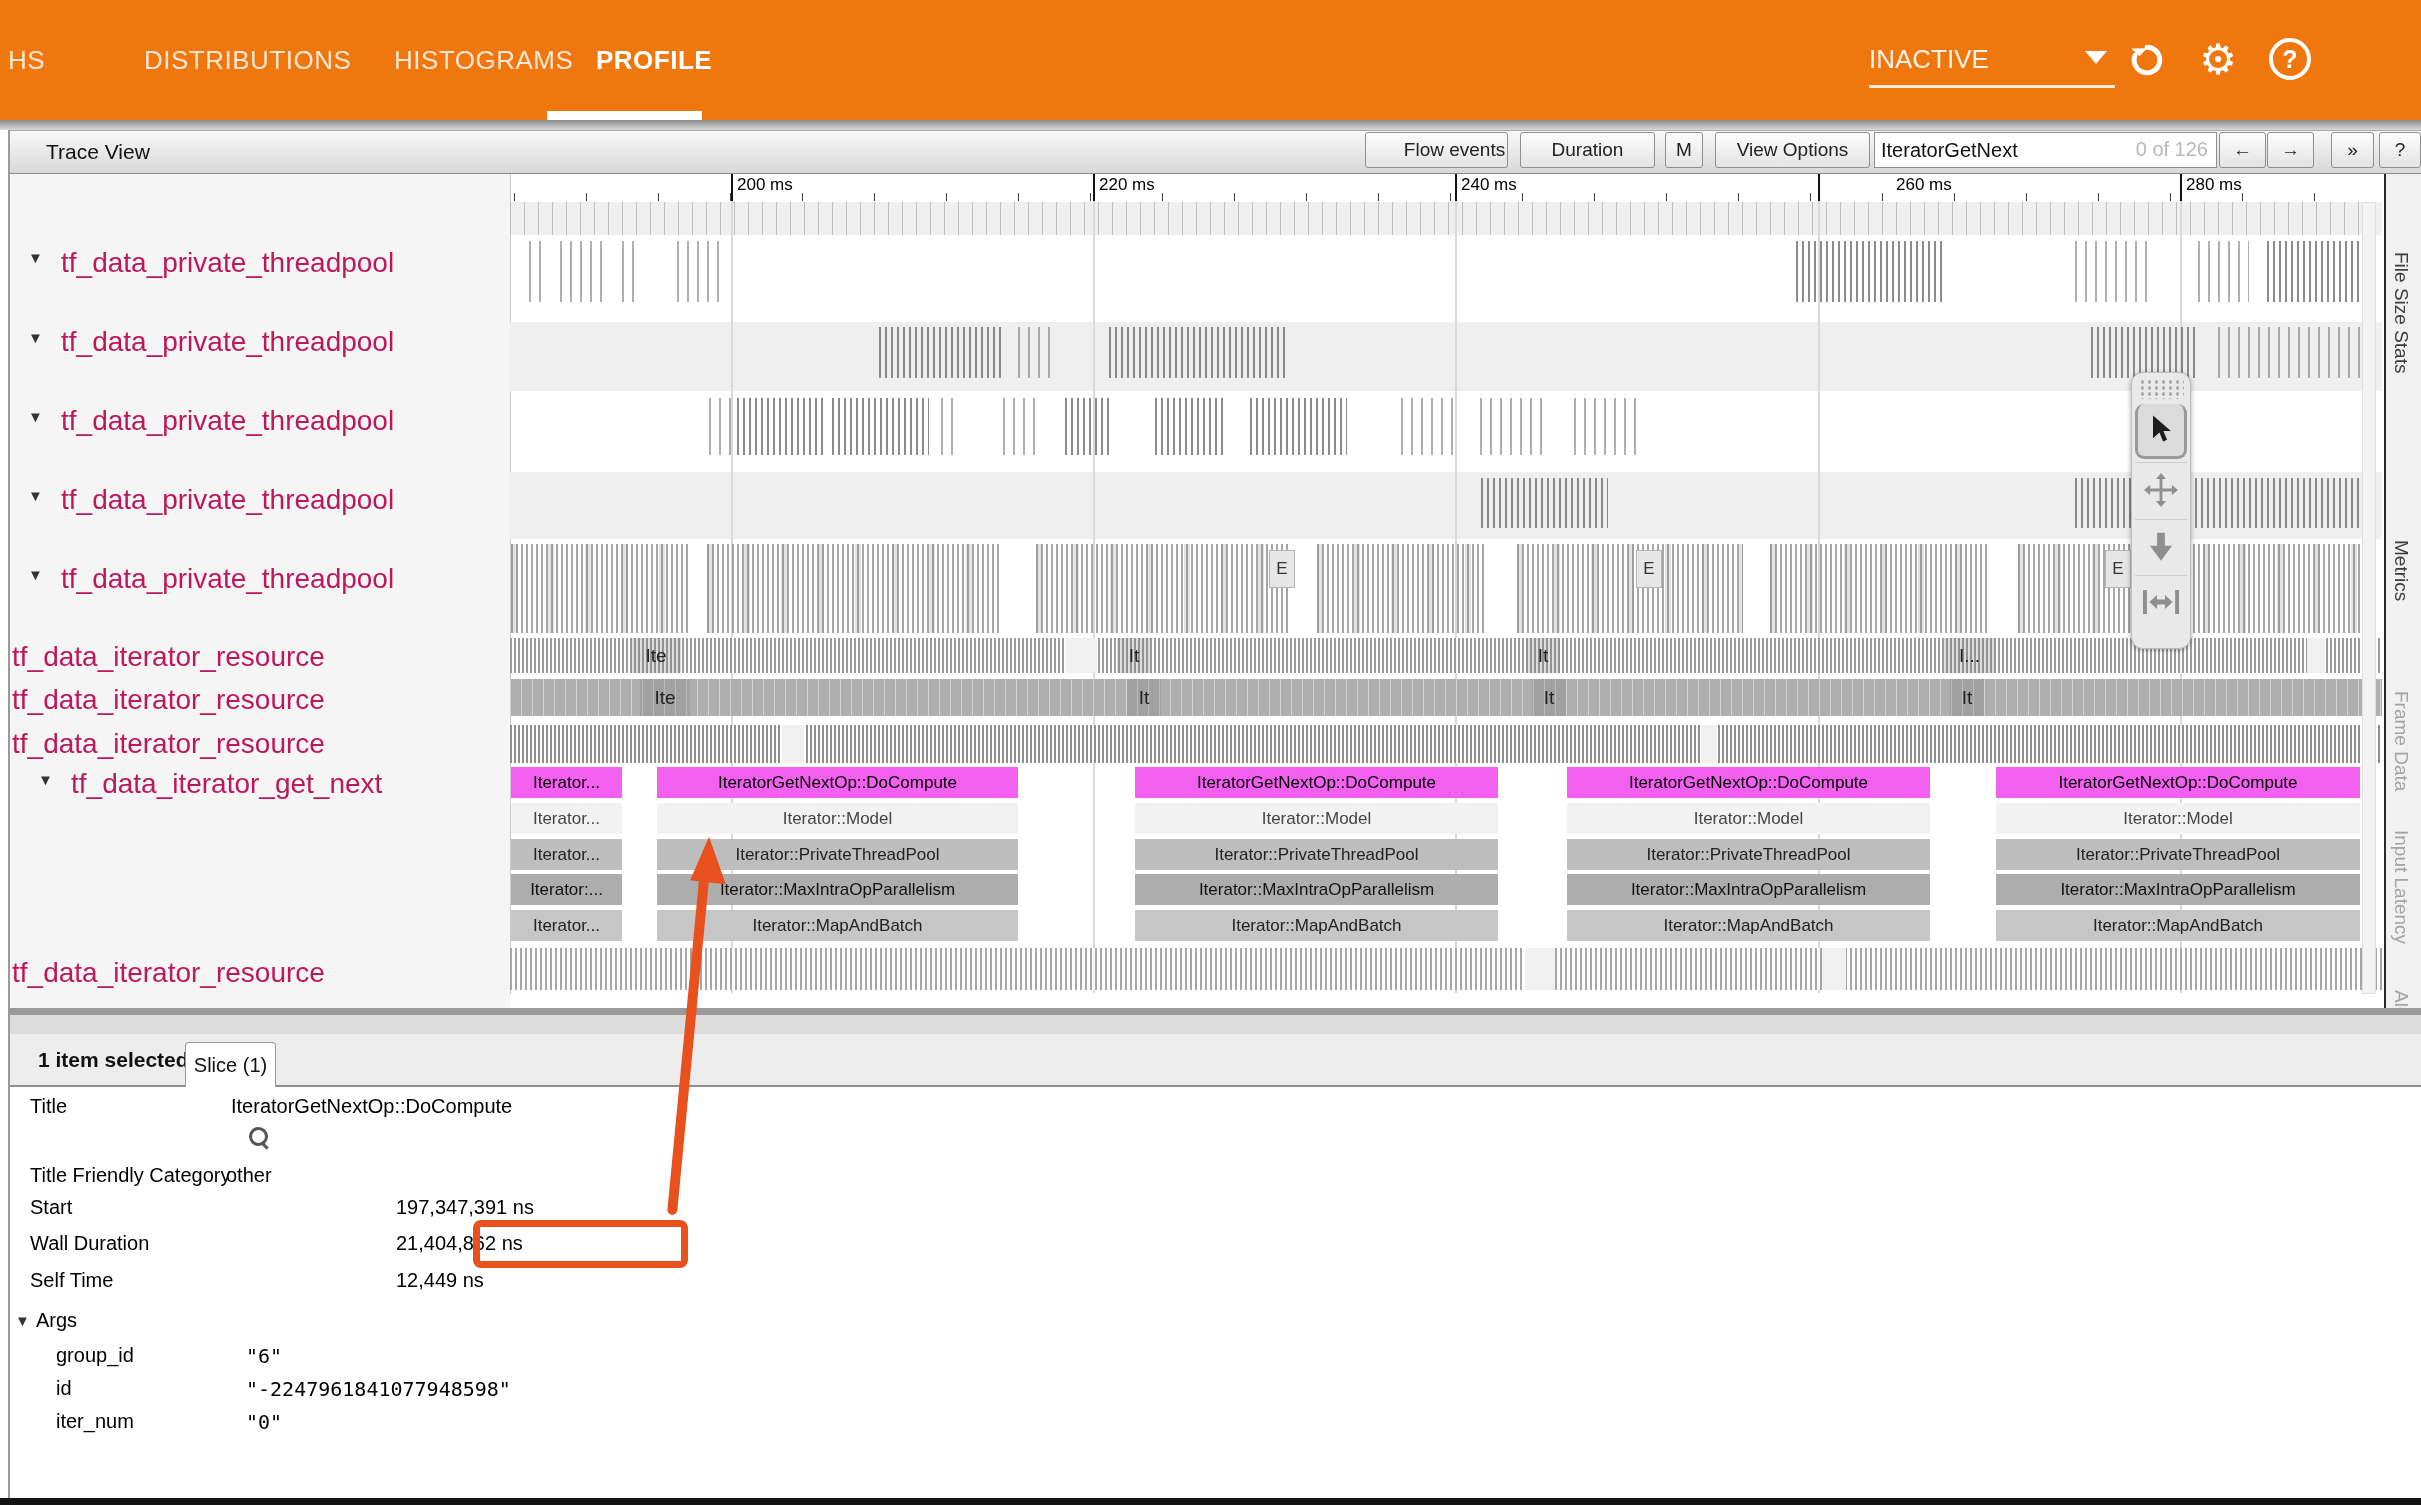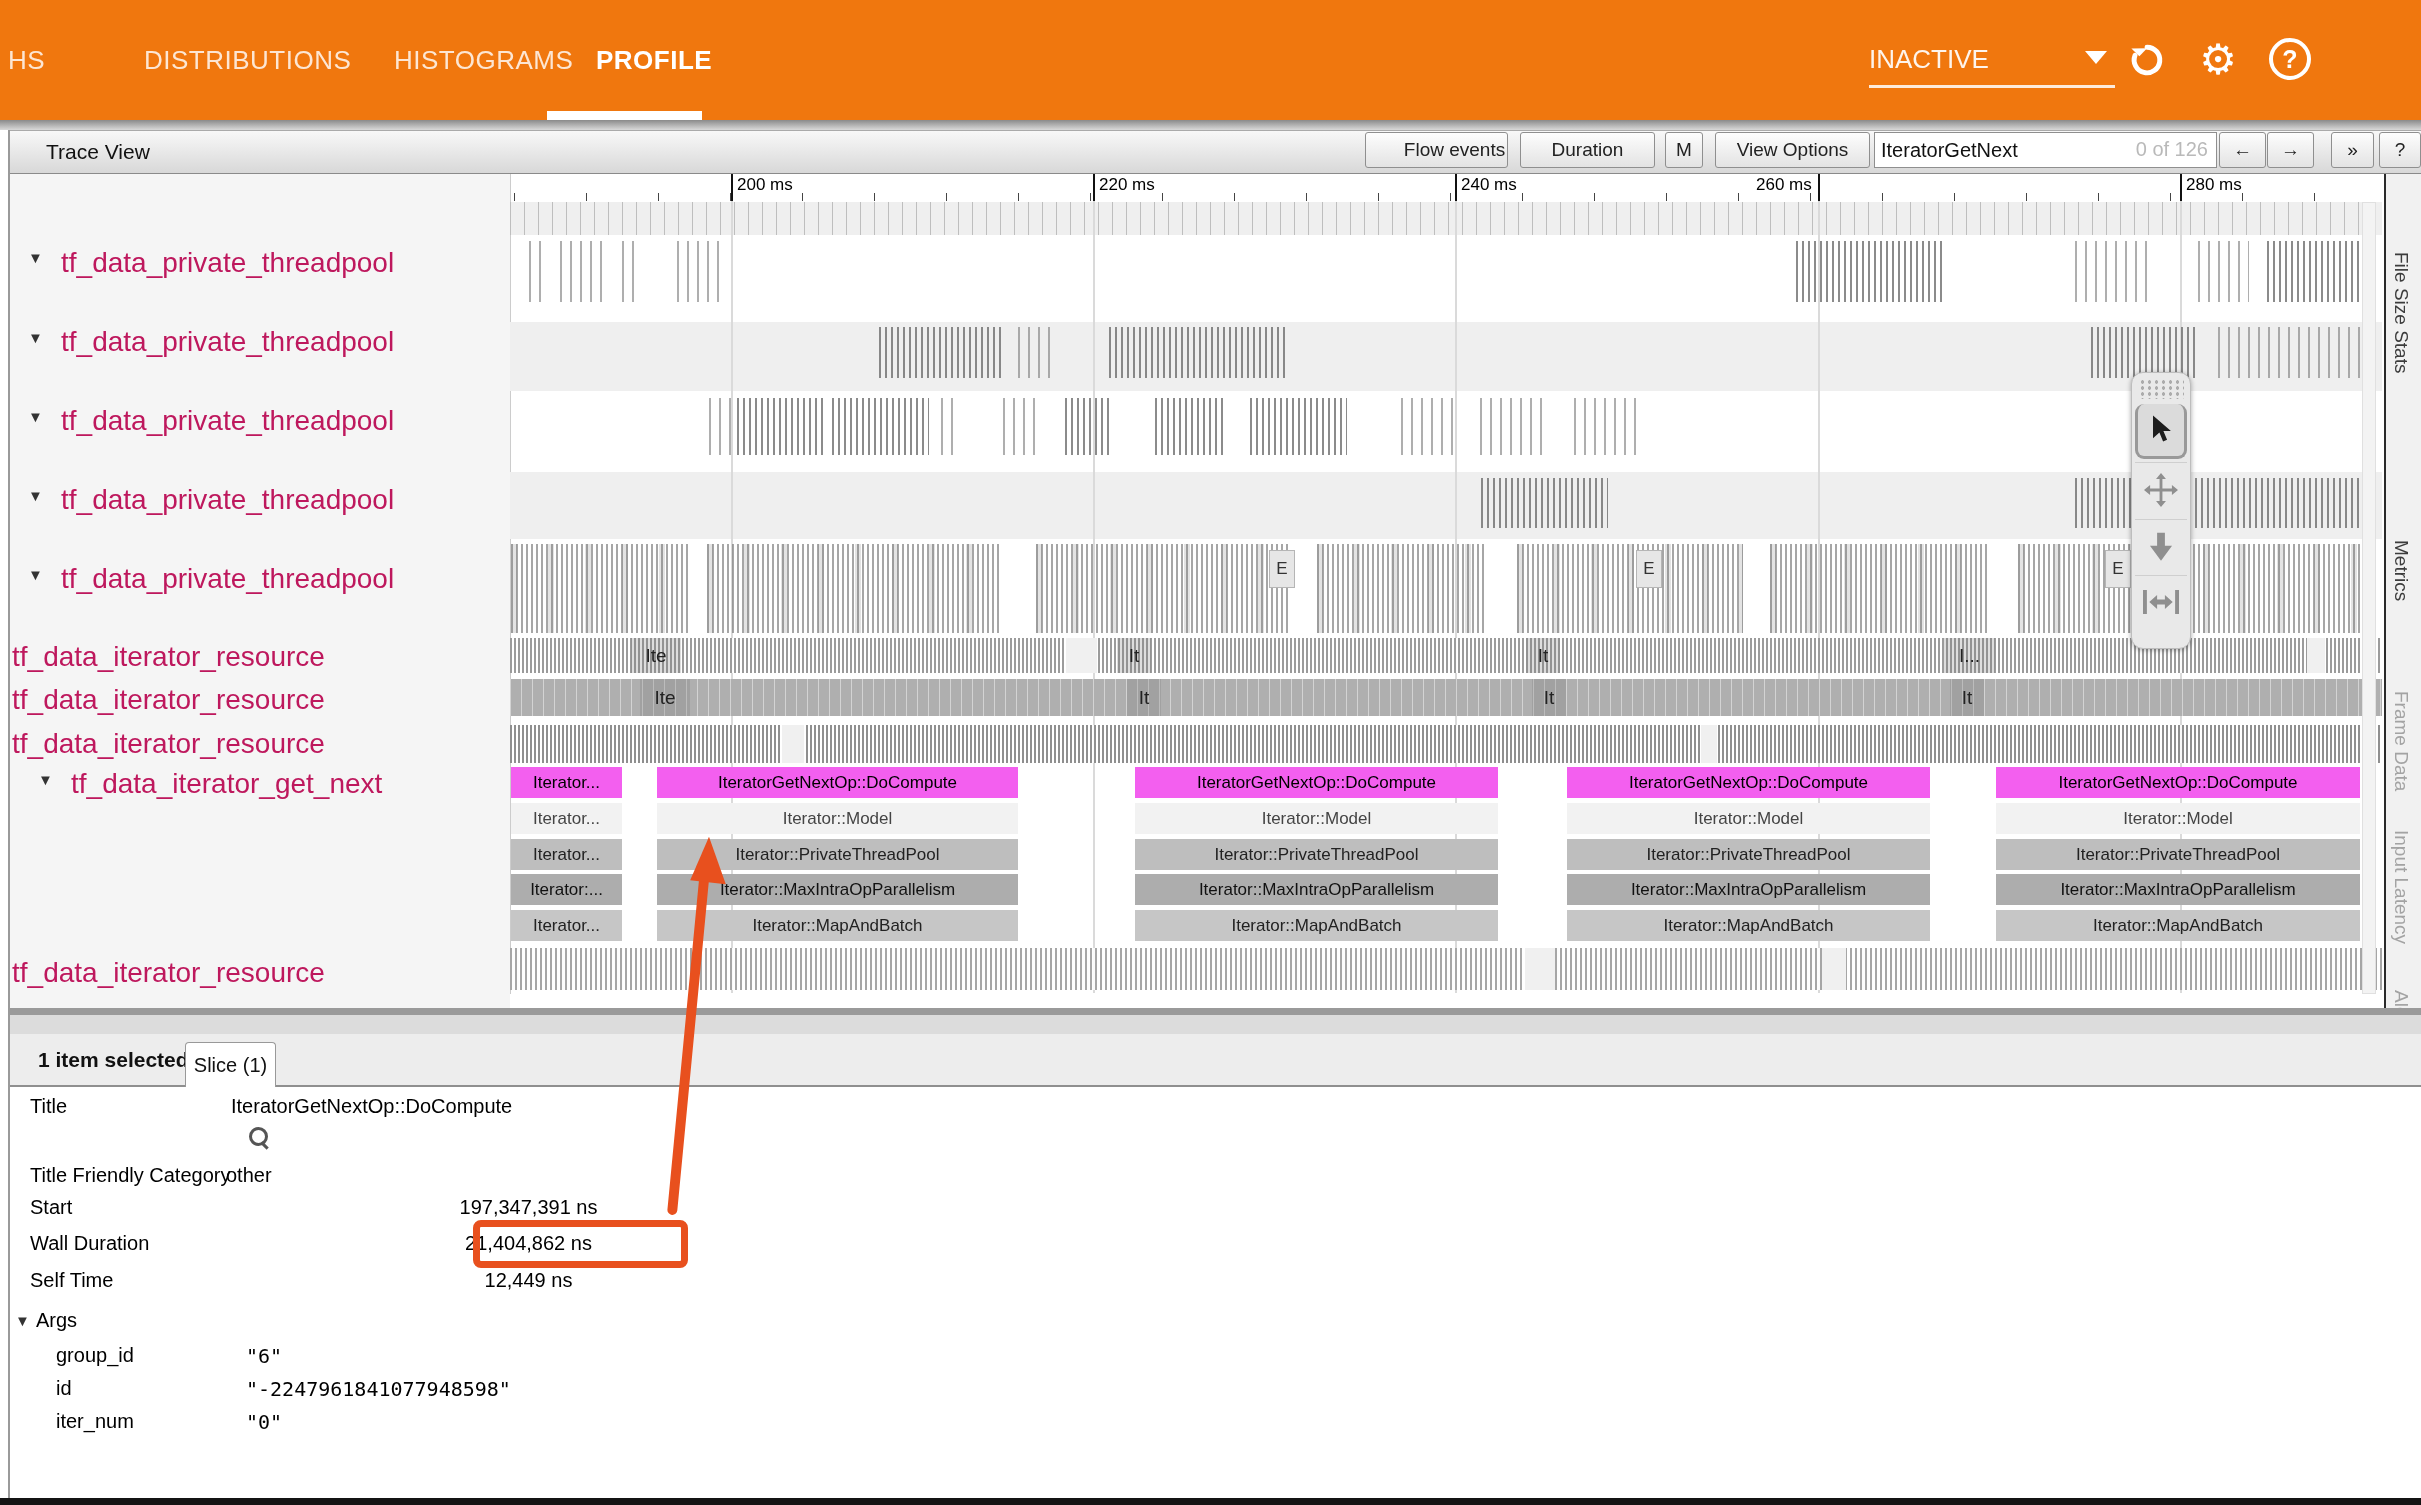--- a/index.html
+++ b/index.html
@@ -104,21 +104,21 @@
   .vscroll{left:2362px;top:202px;width:14px;height:792px;background:#f3f3f3;border:1px solid #e0e0e0;box-sizing:border-box;}
 
   
   .divider{left:10px;top:1008px;width:2412px;height:26px;background:#DCDCDC;border-top:7px solid #9a9a9a;box-sizing:border-box;}
   .dhead{left:10px;top:1034px;width:2412px;height:53px;background:#EDEDED;border-bottom:2px solid #8f8f8f;box-sizing:border-box;}
   .dstatus{left:38px;top:1048px;font-size:21px;font-weight:bold;color:#111;}
   .dtab{left:185px;top:1042px;width:91px;height:45px;background:#fff;border:1px solid #999;border-bottom:none;
       border-radius:4px 4px 0 0;font-size:20px;text-align:center;line-height:45px;color:#111;cursor:pointer;box-sizing:border-box;}
   .drow-label{font-size:20px;color:#000;white-space:nowrap;}
   .drow-value{font-size:20px;color:#000;white-space:nowrap;}
-  .num{width:265px;text-align:center;}
+  .num{width:265px;text-align:left;}
   .mono{font-family:"DejaVu Sans Mono","Liberation Mono",monospace;font-size:20px;}
   .wallbox{left:473px;top:1220px;width:215px;height:48px;border:7px solid #E8501E;border-radius:8px;box-sizing:border-box;}
   .mag-glass{position:absolute;left:249px;top:1127px;width:13px;height:13px;border:3px solid #555;border-radius:50%;}
   .mag-handle{position:absolute;left:263px;top:1141px;width:3px;height:9px;background:#555;transform:rotate(-45deg);}
   .bottombar{left:0;top:1498px;width:2422px;height:8px;background:#141414;}
 
   svg{display:block;}
   .arrow-svg{position:absolute;left:0;top:0;pointer-events:none;z-index:40;}
 </style>
 </head>
@@ -170,21 +170,21 @@
   <div class="abs ruler"></div>
   <div class="abs ruler-minor"></div>
   <div class="abs majortick" style="left:731px;"></div>
   <div class="abs majortick" style="left:1093px;"></div>
   <div class="abs majortick" style="left:1455px;"></div>
   <div class="abs majortick" style="left:1818px;"></div>
   <div class="abs majortick" style="left:2180px;"></div>
   <div class="abs ruler-label" style="left:737px;">200 ms</div>
   <div class="abs ruler-label" style="left:1099px;">220 ms</div>
   <div class="abs ruler-label" style="left:1461px;">240 ms</div>
-  <div class="abs ruler-label" style="left:1756px;">260 ms</div>
+  <div class="abs ruler-label" style="left:1896px;">260 ms</div>
   <div class="abs ruler-label" style="left:2186px;">280 ms</div>
   <div class="abs tl-sep"></div>
 
   <div class="abs band lite" style="top:202px;height:33px;"></div>
   <div class="abs band" style="top:237px;height:83px;"></div>
   <div class="abs band gray" style="top:322px;height:69px;"></div>
   <div class="abs band" style="top:393px;height:76px;"></div>
   <div class="abs band gray" style="top:472px;height:67px;"></div>
   <div class="abs band" style="top:542px;height:92px;"></div>
 

